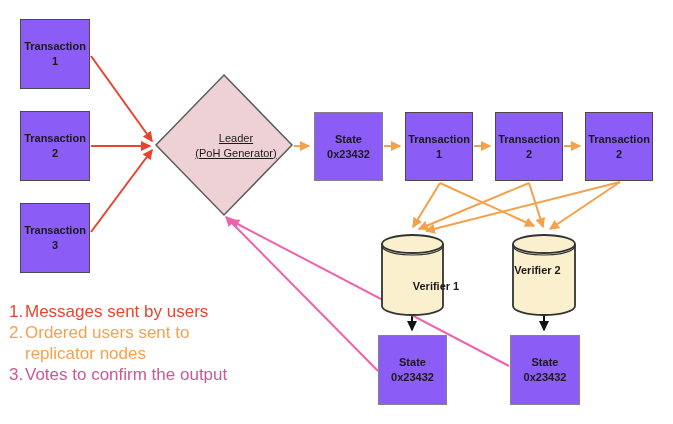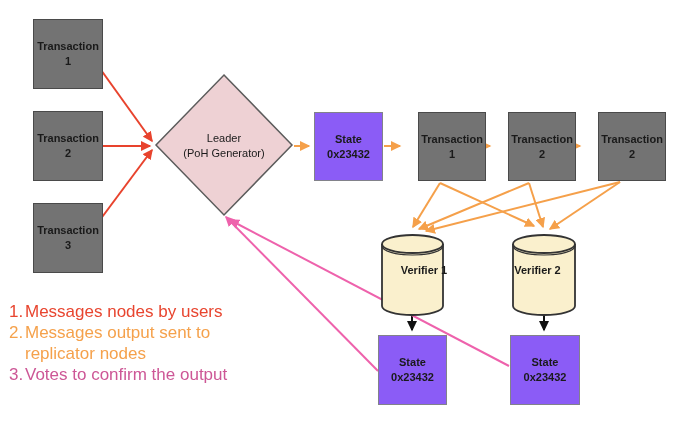--- a/index.html
+++ b/index.html
@@ -6,21 +6,21 @@
   .canvas{
     position:relative;width:673px;height:424px;background:#ffffff;overflow:hidden;
     font-family:"Liberation Sans", sans-serif;
   }
   .layer{position:absolute;left:0;top:0;}
   .node{
     position:absolute;display:flex;align-items:center;justify-content:center;
     text-align:center;font-size:11px;font-weight:bold;color:#1a1a1a;
     line-height:1.32;white-space:pre-line;box-sizing:border-box;
   }
-  .box-blue{background:#737373;border:1.5px solid #4a4a4a;margin-left:13px;}
+  .box-blue{background:#8b5cf6;border:1.5px solid #4a4a4a;}
   .box-purple{background:#8b5cf6;border:1.5px solid #82828a;}
   .float-label{
     position:absolute;display:flex;align-items:center;justify-content:center;
     text-align:center;font-size:11px;color:#1a1a1a;line-height:1.35;
     white-space:pre-line;pointer-events:none;
   }
   .float-label.bold{font-weight:bold;}
   .legend{position:absolute;left:9px;top:301px;width:250px;font-size:17px;line-height:21px;}
   .legend-item{display:flex;}
   .legend-num{flex:0 0 16px;}
@@ -84,48 +84,48 @@
     </g>
   </svg>
 
   <div class="node box-blue" style="left:20px;top:19px;width:70px;height:70px;">Transaction
 1</div>
   <div class="node box-blue" style="left:20px;top:111px;width:70px;height:70px;">Transaction
 2</div>
   <div class="node box-blue" style="left:20px;top:203px;width:70px;height:70px;">Transaction
 3</div>
 
-  <div class="float-label" style="left:156px;top:129px;width:136px;height:34px;">Leader
+  <div class="float-label" style="left:168px;top:129px;width:136px;height:34px;text-decoration:underline;">Leader
 (PoH Generator)</div>
 
   <div class="node box-purple" style="left:314px;top:112px;width:69px;height:69px;">State
 0x23432</div>
   <div class="node box-blue" style="left:405px;top:112px;width:68px;height:69px;">Transaction
 1</div>
   <div class="node box-blue" style="left:495px;top:112px;width:68px;height:69px;">Transaction
 2</div>
   <div class="node box-blue" style="left:585px;top:112px;width:68px;height:69px;">Transaction
 2</div>
 
-  <div class="float-label bold" style="left:382px;top:262px;width:84px;height:16px;">Verifier 1</div>
+  <div class="float-label bold" style="left:382px;top:278px;width:84px;height:16px;padding-left:12px;">Verifier 1</div>
   <div class="float-label bold" style="left:513px;top:262px;width:49px;height:16px;">Verifier 2</div>
 
   <div class="node box-purple" style="left:378px;top:335px;width:69px;height:70px;">State
 0x23432</div>
   <div class="node box-purple" style="left:510px;top:335px;width:70px;height:70px;">State
 0x23432</div>
 
   <div class="legend">
     <div class="legend-item" style="color: rgb(232, 69, 47);">
       <span class="legend-num">1.</span>
-      <span class="legend-text">Messages nodes by users</span>
+      <span class="legend-text">Messages sent by users</span>
     </div>
     <div class="legend-item" style="color: rgb(245, 161, 75);">
       <span class="legend-num">2.</span>
-      <span class="legend-text">Messages output sent to
+      <span class="legend-text">Ordered users sent to
 replicator nodes</span>
     </div>
     <div class="legend-item" style="color: rgb(205, 87, 150);">
       <span class="legend-num">3.</span>
       <span class="legend-text">Votes to confirm the output</span>
     </div>
   </div>
 
 </div>
 

